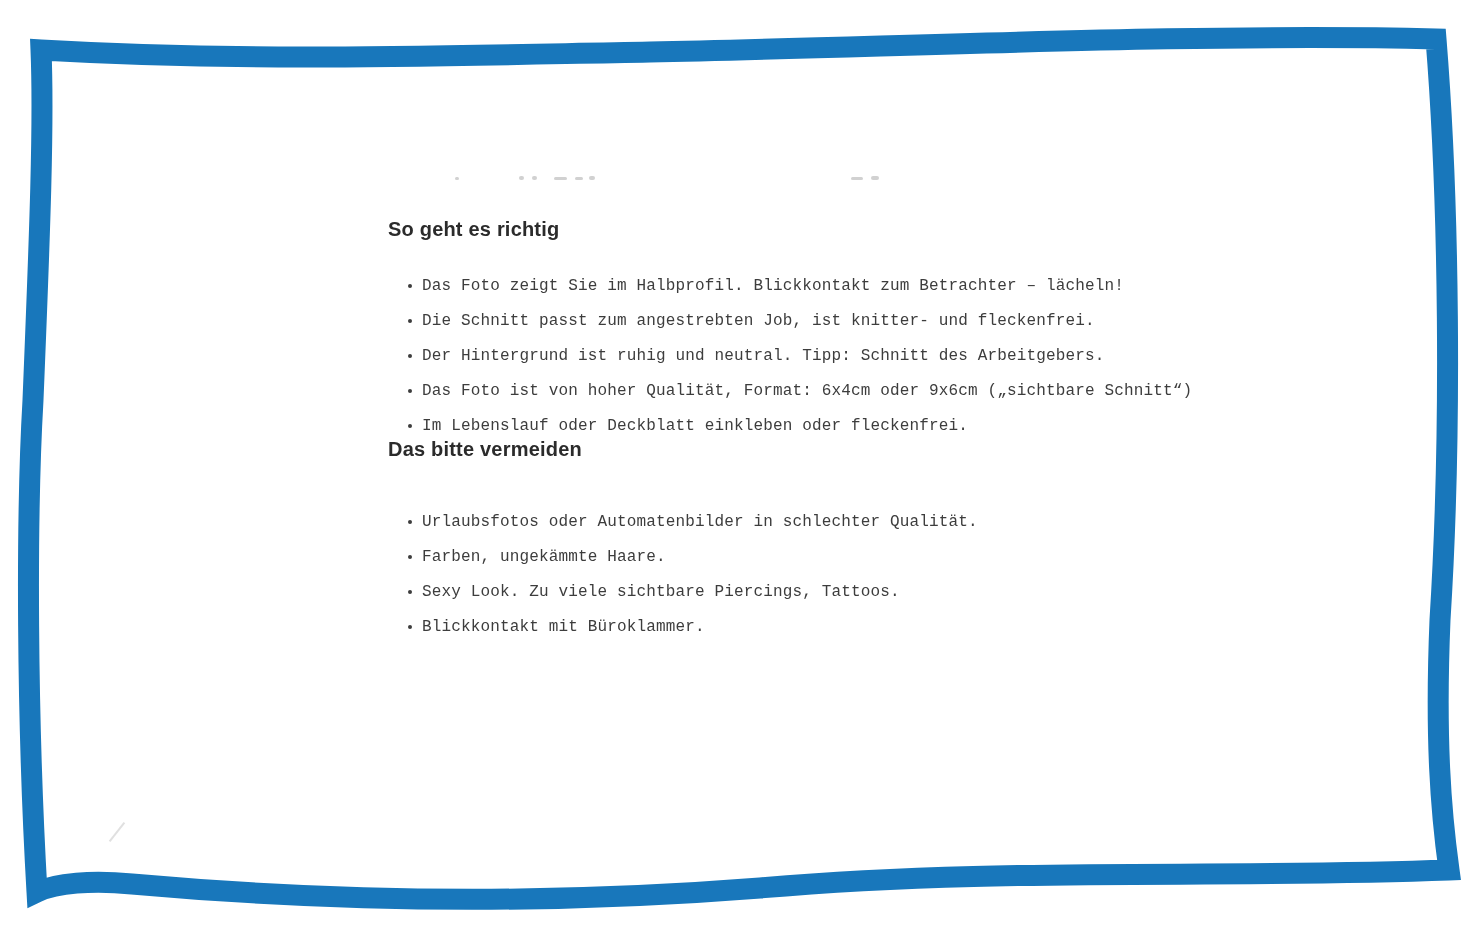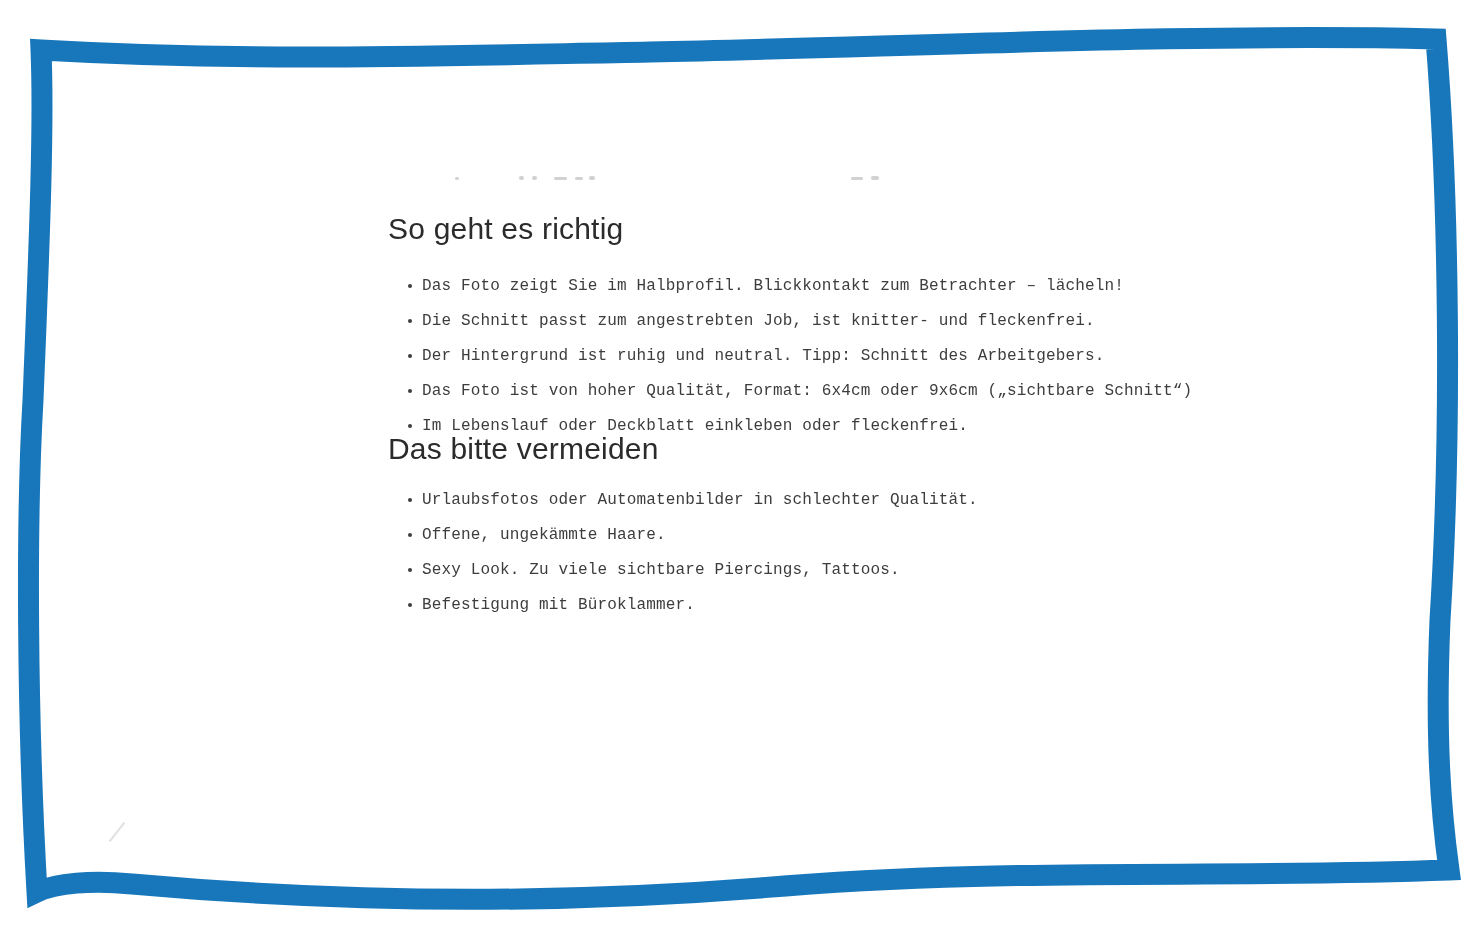--- a/index.html
+++ b/index.html
@@ -38,33 +38,33 @@
     stroke-linecap: round;
   }
   .content {
     position: absolute;
     left: 388px;
     top: 216px;
     width: 760px;
   }
   h2 {
     margin: 0;
-    font-size: 30px;
+    font-size: 20px;
     line-height: 26px;
-    font-weight: 400;
+    font-weight: 700;
     color: var(--heading);
     letter-spacing: 0.2px;
   }
   section.second h2 { }
   ul {
     list-style: none;
     margin: 34px 0 0 0;
     padding: 0 0 0 34px;
   }
-  section.second ul { margin-top: 28px; }
+  section.second ul { margin-top: 50px; }
   li {
     position: relative;
     font-size: 16px;
     line-height: 20px;
     margin-bottom: 15px;
     color: var(--body);
     letter-spacing: 0.15px;
     white-space: nowrap;
     font-family: Liberation Mono, monospace;
   }
@@ -137,20 +137,20 @@
           <li>Die Schnitt passt zum angestrebten Job, ist knitter- und fleckenfrei.</li>
           <li>Der Hintergrund ist ruhig und neutral. Tipp: Schnitt des Arbeitgebers.</li>
           <li>Das Foto ist von hoher Qualität, Format: 6x4cm oder 9x6cm („sichtbare Schnitt“)</li>
           <li>Im Lebenslauf oder Deckblatt einkleben oder fleckenfrei.</li>
         </ul>
     </section>
     <section class="second">
       <h2>Das bitte vermeiden</h2>
       <ul>
           <li>Urlaubsfotos oder Automatenbilder in schlechter Qualität.</li>
-          <li>Offene, ungekämmte Haare.</li>
+          <li>Farben, ungekämmte Haare.</li>
           <li>Sexy Look. Zu viele sichtbare Piercings, Tattoos.</li>
-          <li>Befestigung mit Büroklammer.</li>
+          <li>Blickkontakt mit Büroklammer.</li>
         </ul>
     </section>
   </div>
 
 </div>
 
 </body></html>

